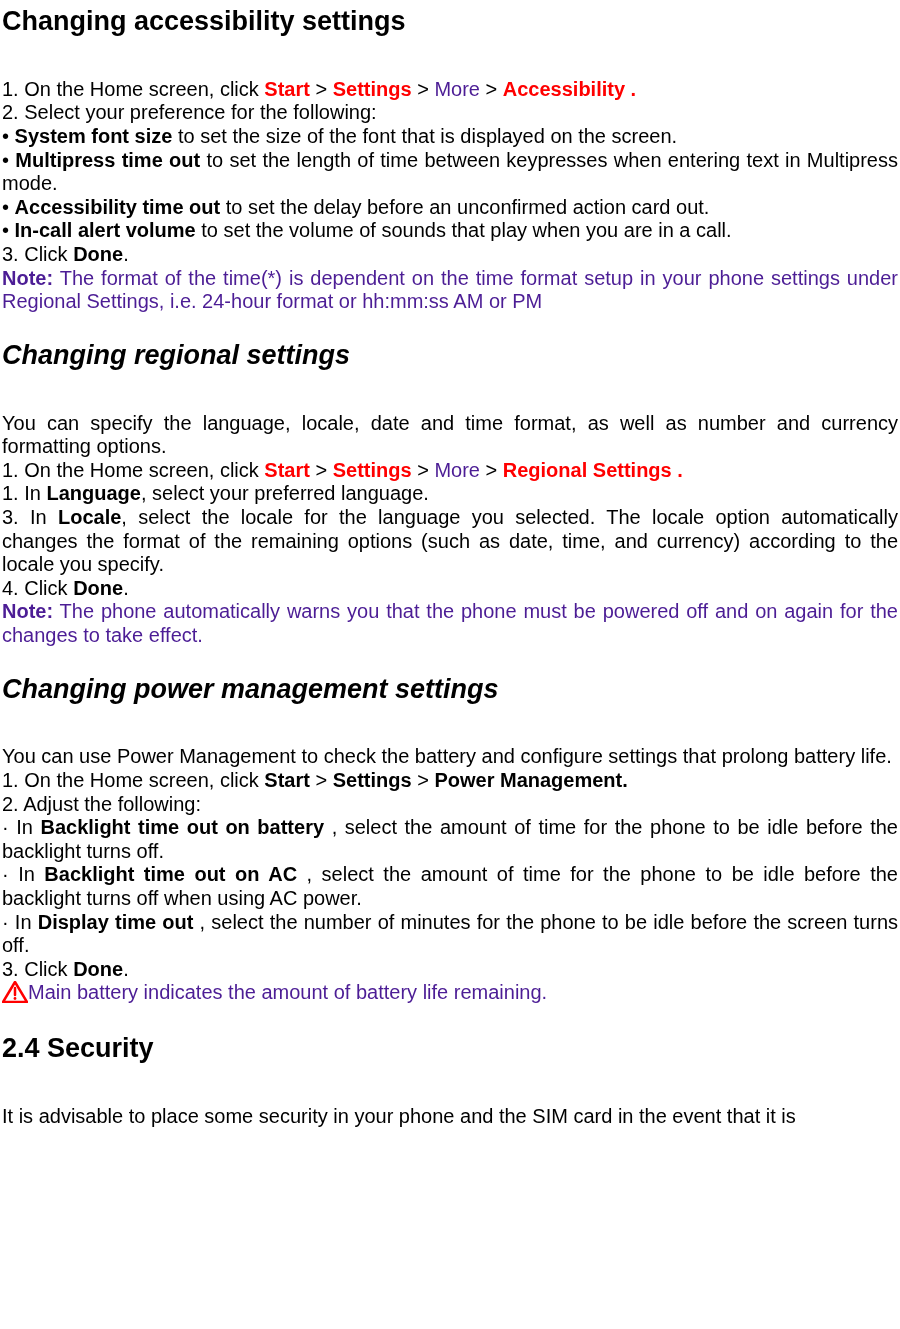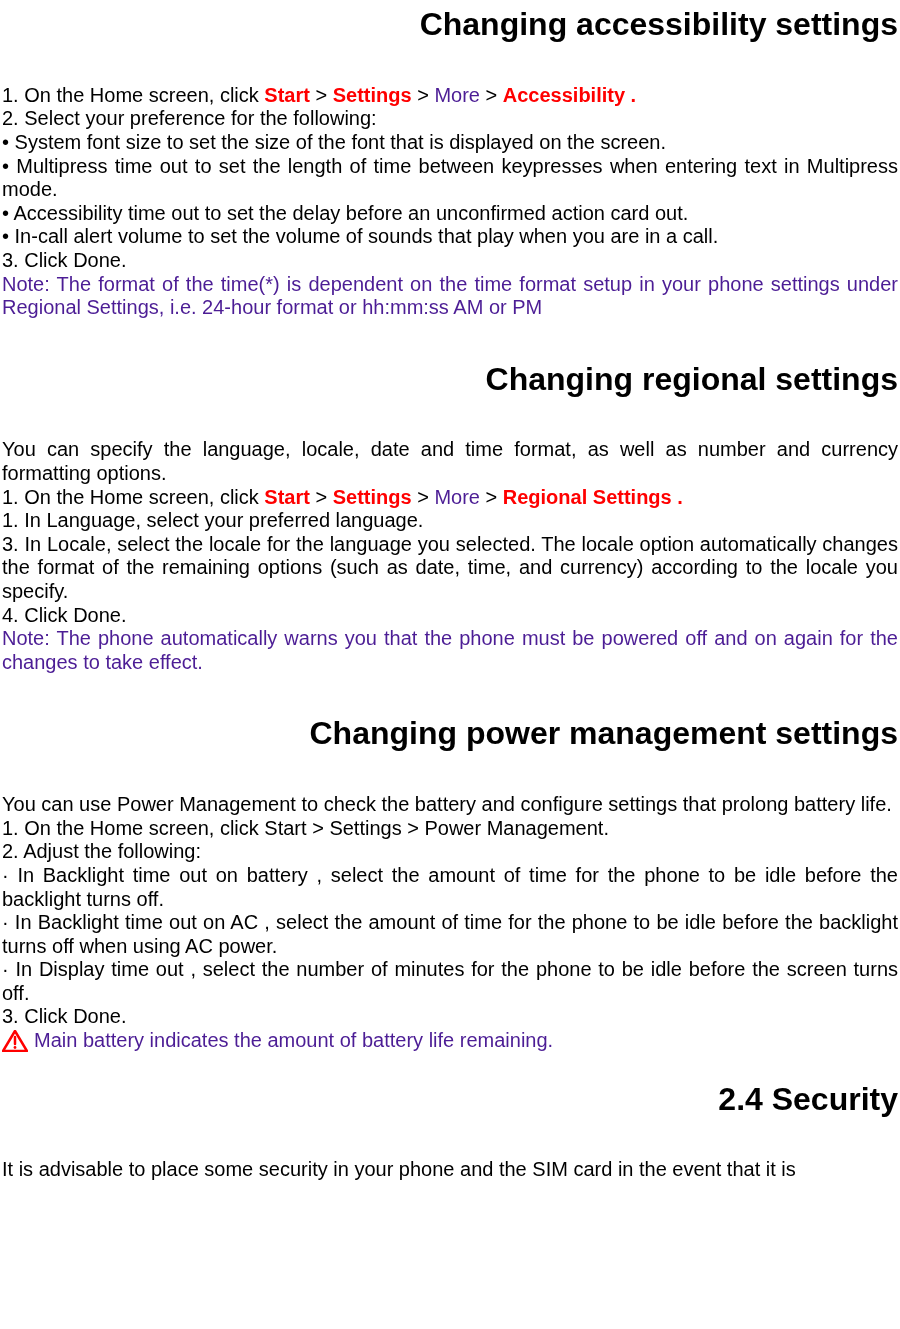--- a/index.html
+++ b/index.html
@@ -5,36 +5,36 @@
   body {
     font-family: Arial, Helvetica, sans-serif;
     font-size: 20px;
     line-height: 1.18;
     color: #000;
     margin: 0;
     padding: 6px 2px 6px 2px;
     width: 896px;
   }
   h2 {
-    font-size: 32px;
+    font-size: 27px;
     font-weight: bold;
     margin: 0 0 40px 0;
-    text-align: right;
   }
   .section-gap {
-    margin-top: 41px;
+    margin-top: 26px;
+    font-style: italic;
   }
   p {
     margin: 0;
   }
   .red { color: #ff0000; font-weight: bold; }
   .blue { color: #4c1d95; }
-  .bold { font-weight: normal; }
+  .bold { font-weight: bold; }
   .justify { text-align: justify; }
-  .warn-row { display: flex; align-items: center; gap: 6px; }
+  .warn-row { display: flex; align-items: flex-start; gap: 0; }
   .warn-icon svg { width: 26px; height: 22px; display: block; }
 </style>
 </head>
 <body>
 
 <h2>Changing accessibility settings</h2>
 
 <p>
   <span>1. On the Home screen, click </span><span class="red">Start</span><span> &gt; </span><span class="red">Settings</span><span> &gt; </span><span class="blue">More</span><span> &gt; </span><span class="red">Accessibility .</span>
 </p>

